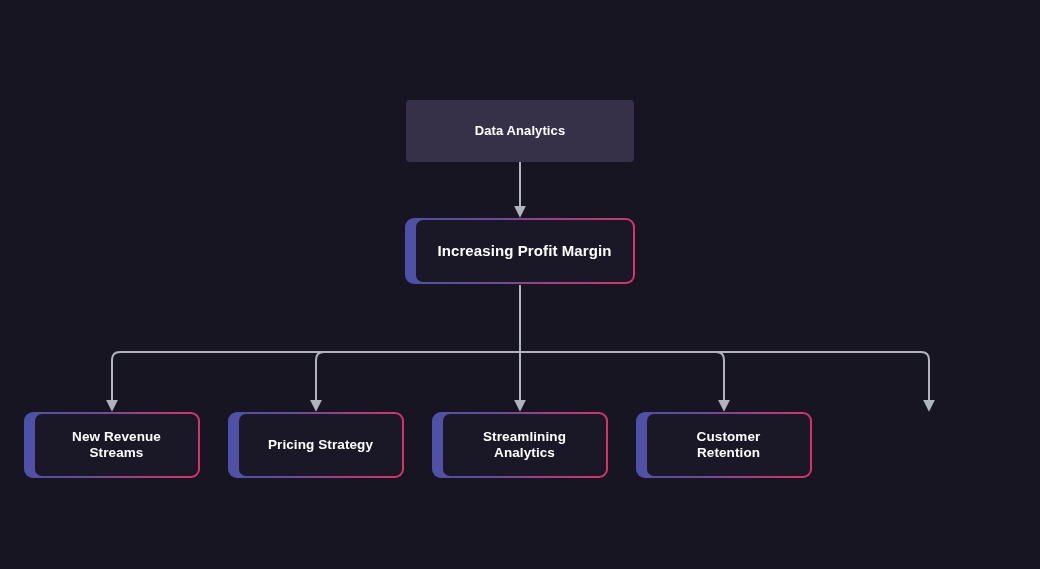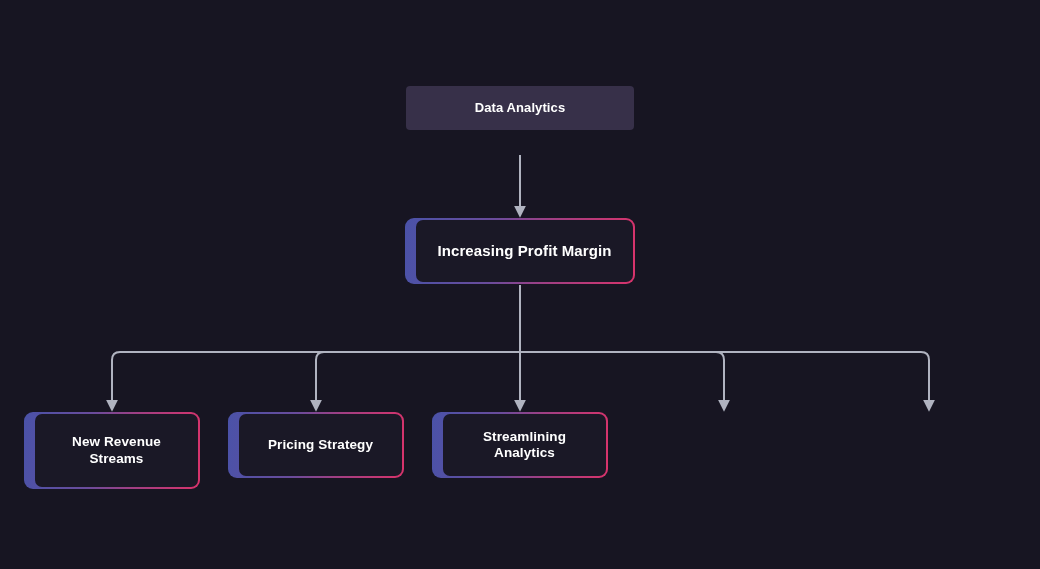--- a/index.html
+++ b/index.html
@@ -92,45 +92,51 @@
 
     <path d="M520,352 L324,352 Q316,352 316,360 L316,401" fill="none" stroke="#b0b3c0" stroke-width="2" stroke-linejoin="round" marker-end="url(#arrowhead)"></path>
 
     <path d="M520,352 L520,401" fill="none" stroke="#b0b3c0" stroke-width="2" marker-end="url(#arrowhead)"></path>
 
     <path d="M520,352 L716,352 Q724,352 724,360 L724,401" fill="none" stroke="#b0b3c0" stroke-width="2" stroke-linejoin="round" marker-end="url(#arrowhead)"></path>
 
     <path d="M520,352 L921,352 Q929,352 929,360 L929,401" fill="none" stroke="#b0b3c0" stroke-width="2" stroke-linejoin="round" marker-end="url(#arrowhead)"></path>
   </svg>
 
-  <div class="node root" id="node-root" style="left: 406px; top: 86px; width: 228px; height: 44px; background: rgb(55, 48, 73);">
+  <div class="node root" id="node-root" style="left: 406px; top: 100px; width: 228px; height: 62px; background: rgb(55, 48, 73);">
     <span class="label">Data Analytics</span>
   </div>
 
   <div class="node grad level2" id="node-level2" style="left: 405px; top: 218px; width: 230px; height: 66px; background-image: linear-gradient(95deg, rgb(74, 82, 168) 0%, rgb(106, 76, 156) 38%, rgb(160, 63, 132) 62%, rgb(216, 51, 107) 100%);">
     <div class="inner" style="background: rgb(26, 24, 38);">
       <span class="label">Increasing Profit Margin</span>
     </div>
   </div>
 
-  <div class="node grad leaf" id="node-leaf-0" style="left: 24px; top: 412px; width: 176px; height: 77px; background-image: linear-gradient(95deg, rgb(74, 82, 168) 0%, rgb(106, 76, 156) 38%, rgb(160, 63, 132) 62%, rgb(216, 51, 107) 100%);">
+  <div class="node grad leaf" id="node-leaf-0" style="left: 24px; top: 412px; width: 176px; height: 66px; background-image: linear-gradient(95deg, rgb(74, 82, 168) 0%, rgb(106, 76, 156) 38%, rgb(160, 63, 132) 62%, rgb(216, 51, 107) 100%);">
     <div class="inner" style="background: rgb(26, 24, 38);">
       <span class="label">New Revenue
 Streams</span>
     </div>
   </div>
 
   <div class="node grad leaf" id="node-leaf-1" style="left: 228px; top: 412px; width: 176px; height: 66px; background-image: linear-gradient(95deg, rgb(74, 82, 168) 0%, rgb(106, 76, 156) 38%, rgb(160, 63, 132) 62%, rgb(216, 51, 107) 100%);">
     <div class="inner" style="background: rgb(26, 24, 38);">
       <span class="label">Pricing Strategy</span>
     </div>
   </div>
 
   <div class="node grad leaf" id="node-leaf-2" style="left: 432px; top: 412px; width: 176px; height: 66px; background-image: linear-gradient(95deg, rgb(74, 82, 168) 0%, rgb(106, 76, 156) 38%, rgb(160, 63, 132) 62%, rgb(216, 51, 107) 100%);">
     <div class="inner" style="background: rgb(26, 24, 38);">
       <span class="label">Streamlining
 Analytics</span>
     </div>
   </div>
 
+  <div class="node grad leaf" id="node-leaf-3" style="left: 636px; top: 412px; width: 176px; height: 66px; background-image: linear-gradient(95deg, rgb(74, 82, 168) 0%, rgb(106, 76, 156) 38%, rgb(160, 63, 132) 62%, rgb(216, 51, 107) 100%);">
+    <div class="inner" style="background: rgb(26, 24, 38);">
+      <span class="label">Customer
+Retention</span>
+    </div>
+  </div>
 
 
 </div>
 
 </body></html>

